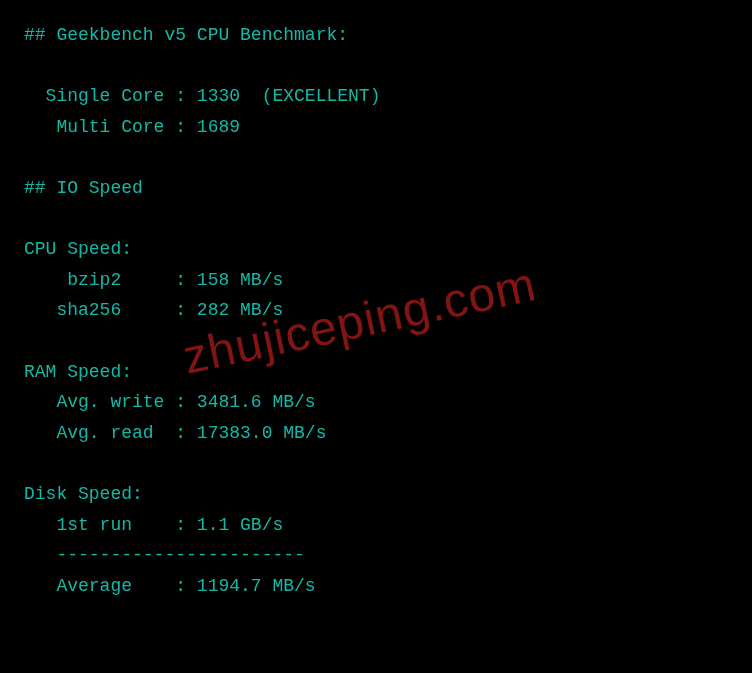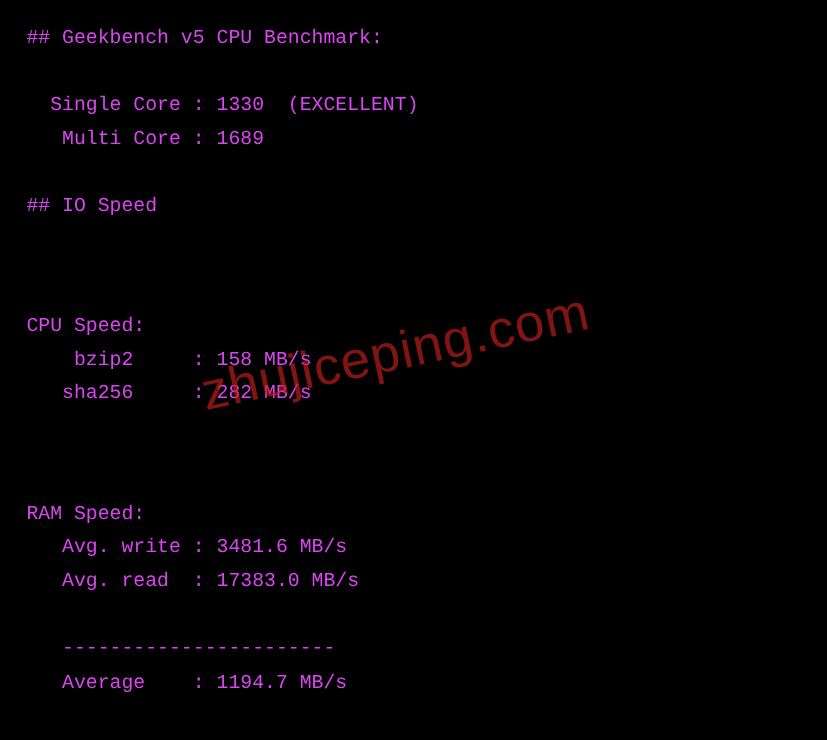--- a/index.html
+++ b/index.html
@@ -17,25 +17,24 @@
       color: #e8e8e8;
       padding: 20px 24px;
       position: relative;
       overflow: hidden;
     }
     .header {
       color: #5599dd;
     }
     .sub-header {
       color: #5599dd;
-      margin-top: 48px;
     }
     .line {
       white-space: pre;
-      color: #d946ef;
+      color: #14b8a6;
     }
     .watermark {
       position: absolute;
       top: 280px;
       left: 180px;
       font-size: 48px;
       font-weight: 400;
       color: rgba(200, 30, 30, 0.65);
       transform: rotate(-12deg);
       font-family: Arial, sans-serif;
@@ -58,17 +57,19 @@
   <div class="line header">## IO Speed</div>
   <div class="blank"></div>
   <div class="line sub-header">CPU Speed:</div>
   <div class="line"><span>    bzip2     : </span><span>158 MB/s</span></div>
   <div class="line"><span>   sha256     : </span><span>282 MB/s</span></div>
   <div class="blank"></div>
   <div class="line sub-header">RAM Speed:</div>
   <div class="line"><span>   Avg. write : </span><span>3481.6 MB/s</span></div>
   <div class="line"><span>   Avg. read  : </span><span>17383.0 MB/s</span></div>
   <div class="blank"></div>
+  <div class="line sub-header">Disk Speed:</div>
+  <div class="line"><span>   1st run    : </span><span>1.1 GB/s</span></div>
   <div class="line">   -----------------------</div>
   <div class="line"><span>   Average    : </span><span>1194.7 MB/s</span></div>
 </div>
 
 <div class="watermark">zhujiceping.com</div>
 
 </body></html>

